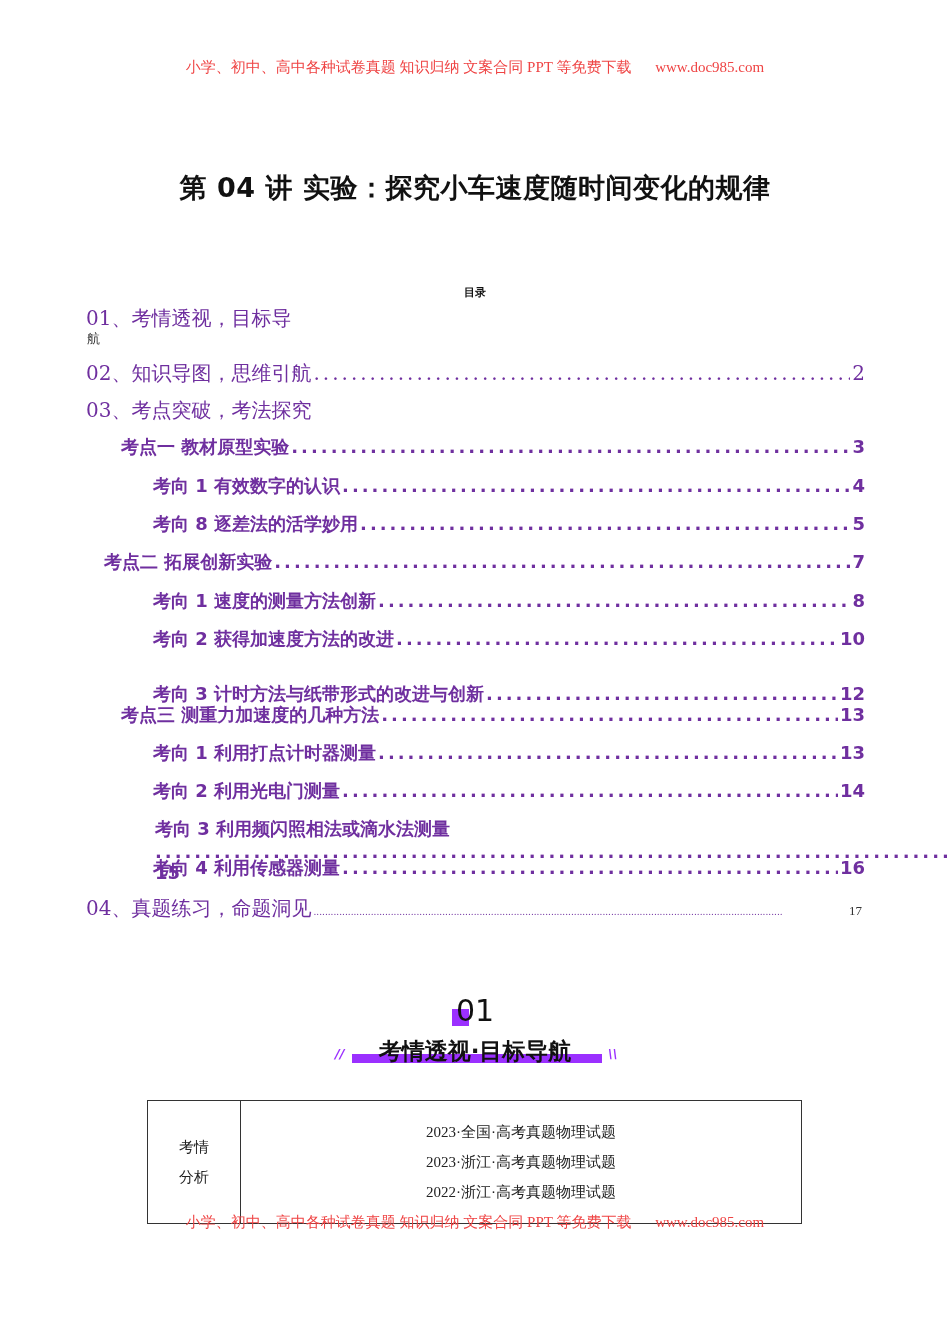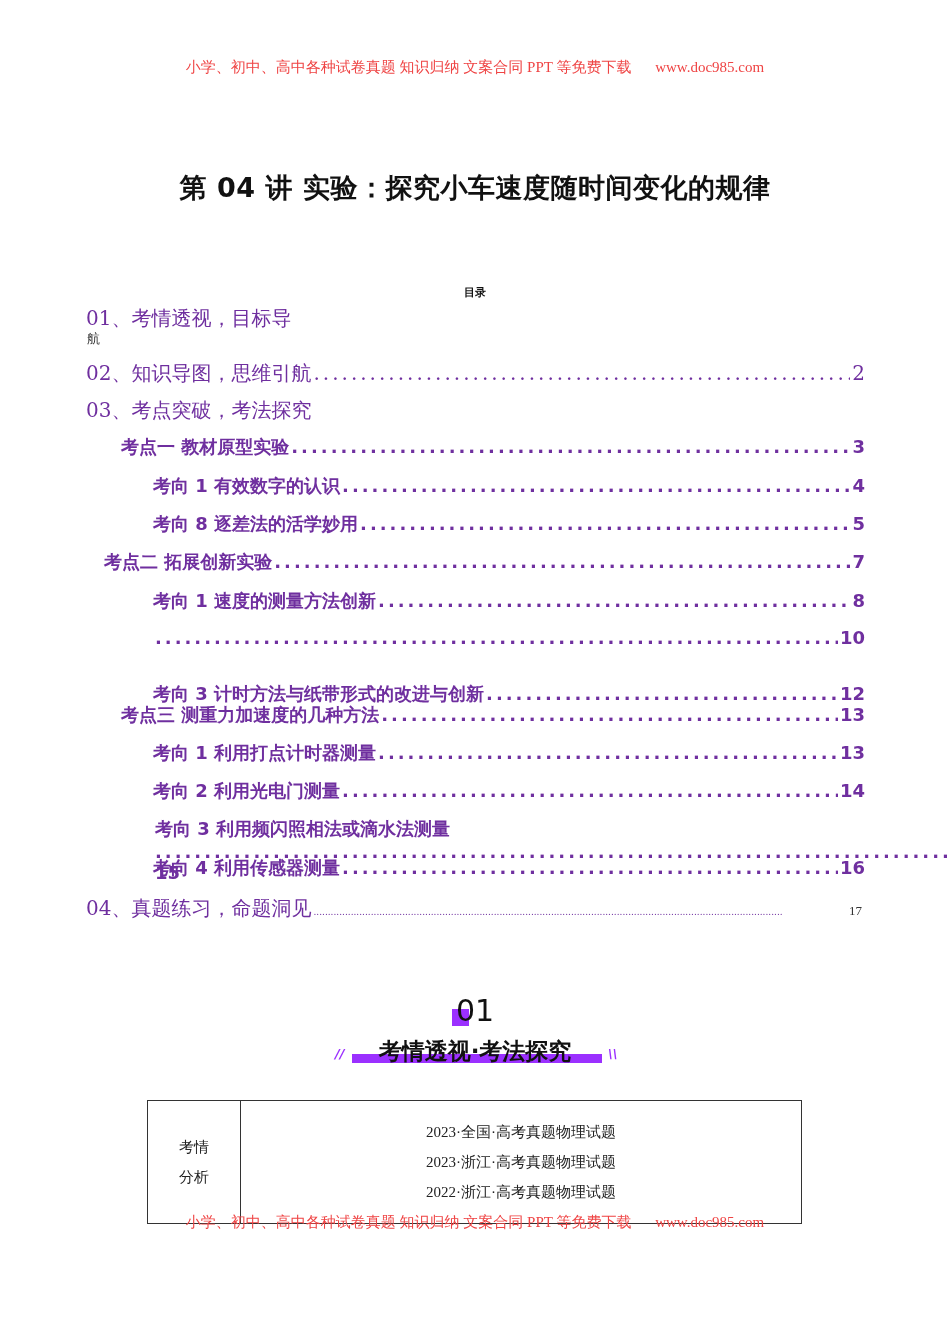--- a/index.html
+++ b/index.html
@@ -125,20 +125,21 @@
     <span class="page">7</span>
   </div>
 
   <div class="toc-row lvl3" style="left:153px; top:589px;">
     <span class="label">考向 1 速度的测量方法创新</span>
     <span class="leader"></span>
     <span class="page">8</span>
   </div>
 
   <div class="toc-row lvl3" style="left:153px; top:627px;">
+    <span class="label">考向 2  获得加速度方法的改进</span>
     <span class="leader"></span>
     <span class="page">10</span>
   </div>
 
   <div class="toc-row lvl3" style="left:153px; top:682px;">
     <span class="label">考向 3  计时方法与纸带形式的改进与创新</span>
     <span class="leader"></span>
     <span class="page">12</span>
   </div>
 
@@ -176,21 +177,21 @@
     <span class="label">04、真题练习，命题洞见</span>
     <span class="leader"></span>
     <span class="page">17</span>
   </div>
 </div>
 
 <div class="badge-square"></div>
 <div class="badge-num">01</div>
 <div class="badge-underline"></div>
 <div class="slash-left">//</div>
-<div class="badge-title">考情透视·考法探究</div>
+<div class="badge-title">考情透视·目标导航</div>
 <div class="slash-right">\\</div>
 
 <table class="exam-table">
   <tbody>
       <tr>
     <td class="label-cell">
       <div>考情</div>
       <div>分析</div>
     </td>
     <td class="items-cell">

